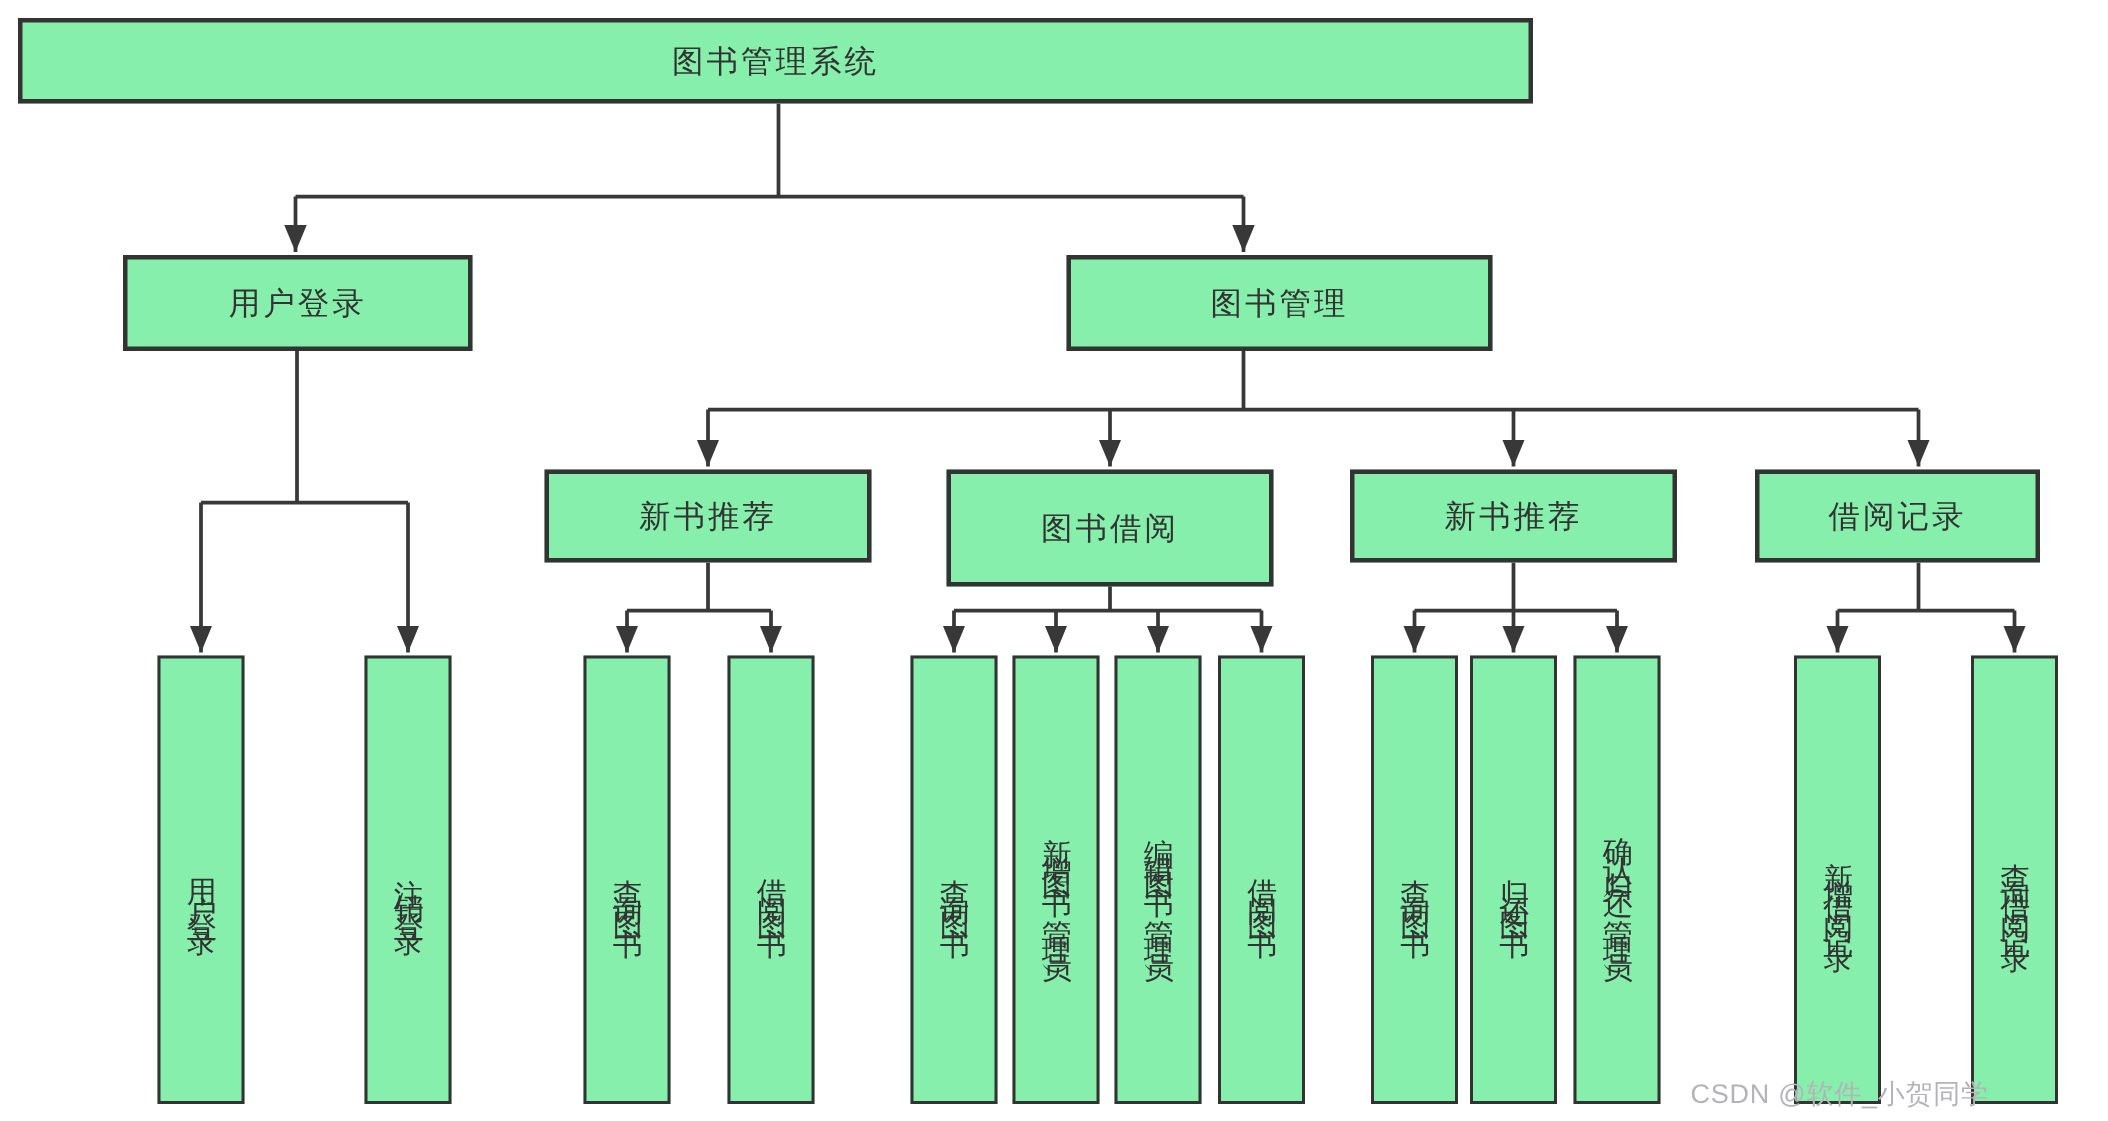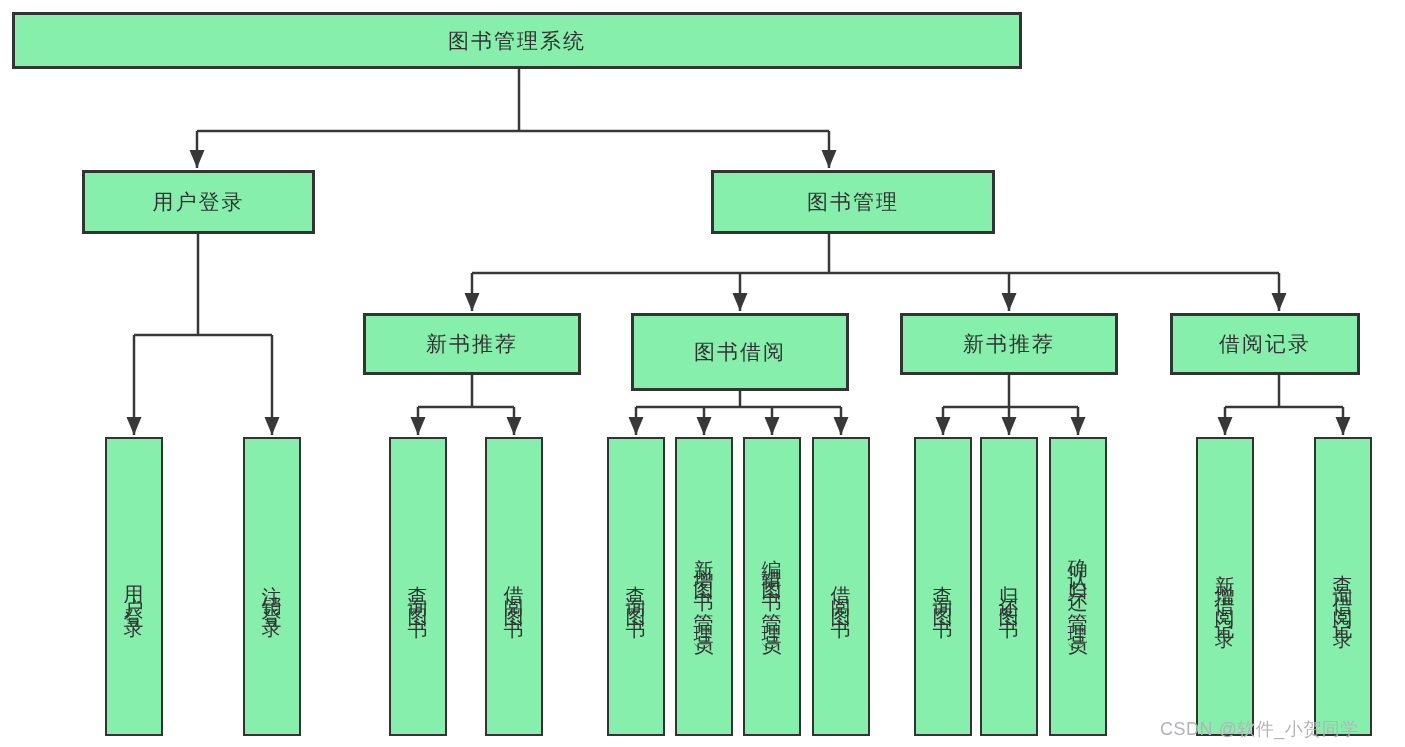--- a/index.html
+++ b/index.html
@@ -69,21 +69,21 @@
   .n-c1 { left: 675px; }
   .n-c2 { left: 743px; }
   .n-c3 { left: 812px; }
   .n-d0 { left: 914px; }
   .n-d1 { left: 980px; }
   .n-d2 { left: 1049px; }
   .n-e0 { left: 1196px; }
   .n-e1 { left: 1314px; }
   .watermark {
     position: absolute;
-    left: 1160px;
+    left: 1127px;
     top: 717px;
     z-index: 5;
     font-size: 18px;
     letter-spacing: 0.5px;
     white-space: nowrap;
   }
 </style>
 </head>
 <body>
 

